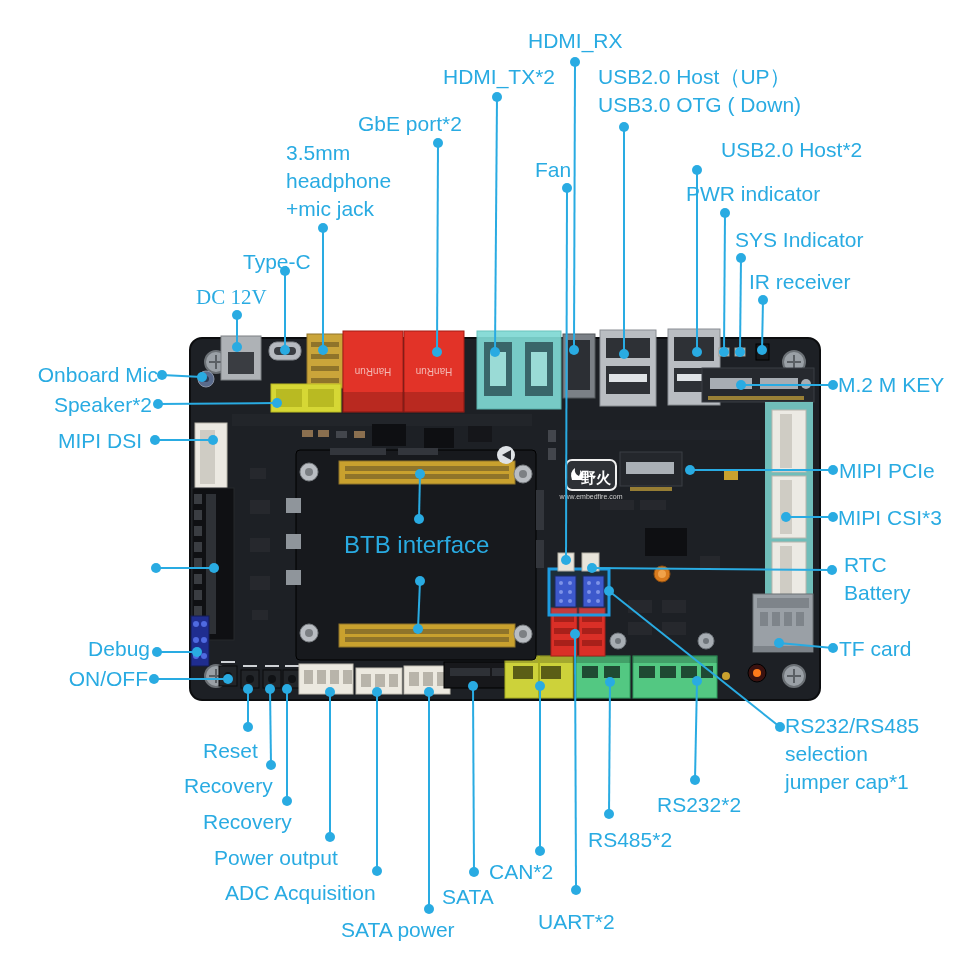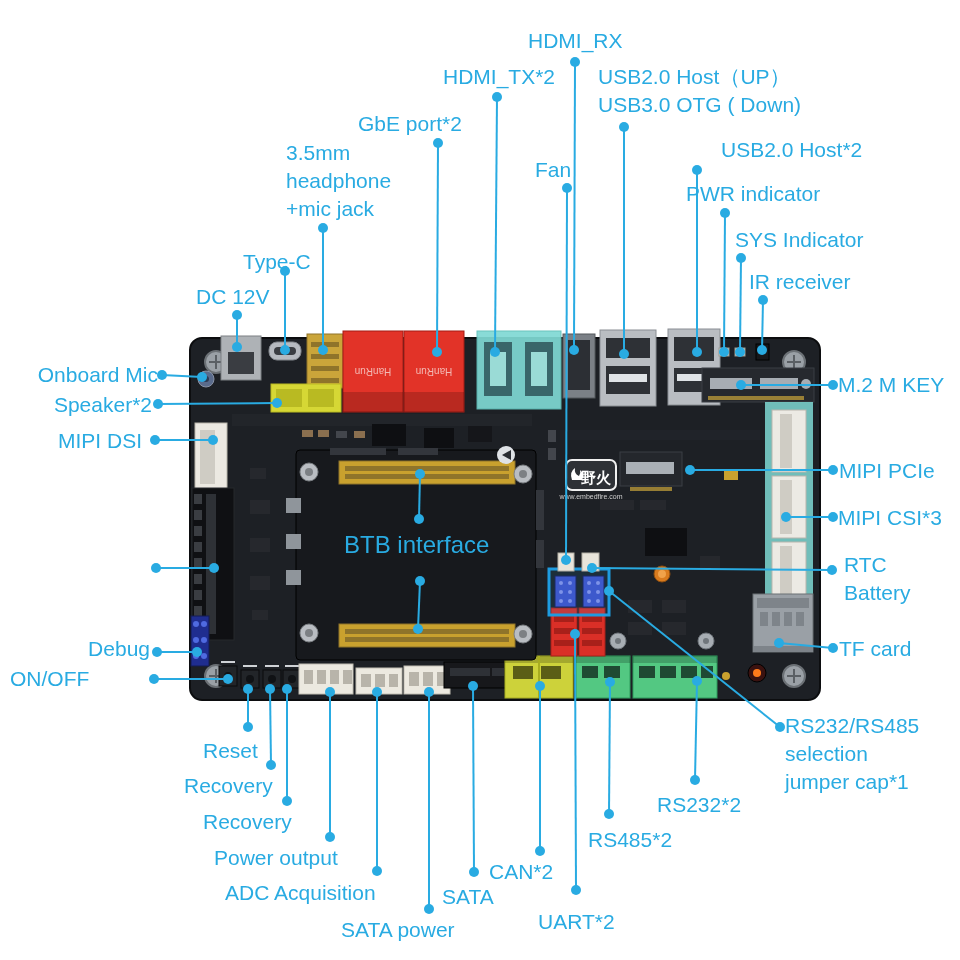--- a/index.html
+++ b/index.html
@@ -468,36 +468,36 @@
         <div>IR receiver</div>
       </div>
       <div class="lbl" style="left: 286px; top: 139px;">
         <div>3.5mm</div>
         <div>headphone</div>
         <div>+mic jack</div>
       </div>
       <div class="lbl" style="left: 243px; top: 248px;">
         <div>Type-C</div>
       </div>
-      <div class="lbl" style="left: 196px; top: 283px;">
+      <div class="lbl" style="left: 196px; top: 283px; font-family: Liberation Serif, serif;">
         <div>DC 12V</div>
       </div>
       <div class="lbl" style="left: 10px; top: 361px; width: 148px; text-align: right;">
         <div>Onboard Mic</div>
       </div>
       <div class="lbl" style="left: 10px; top: 391px; width: 142px; text-align: right;">
         <div>Speaker*2</div>
       </div>
       <div class="lbl" style="left: 10px; top: 427px; width: 132px; text-align: right;">
         <div>MIPI DSI</div>
       </div>
       <div class="lbl" style="left: 10px; top: 635px; width: 140px; text-align: right;">
         <div>Debug</div>
       </div>
-      <div class="lbl" style="left: 10px; top: 665px; width: 138px; ">
+      <div class="lbl" style="left: 10px; top: 665px; width: 138px; text-align: right;">
         <div>ON/OFF</div>
       </div>
       <div class="lbl" style="left: 203px; top: 737px;">
         <div>Reset</div>
       </div>
       <div class="lbl" style="left: 184px; top: 772px;">
         <div>Recovery</div>
       </div>
       <div class="lbl" style="left: 203px; top: 808px;">
         <div>Recovery</div>

